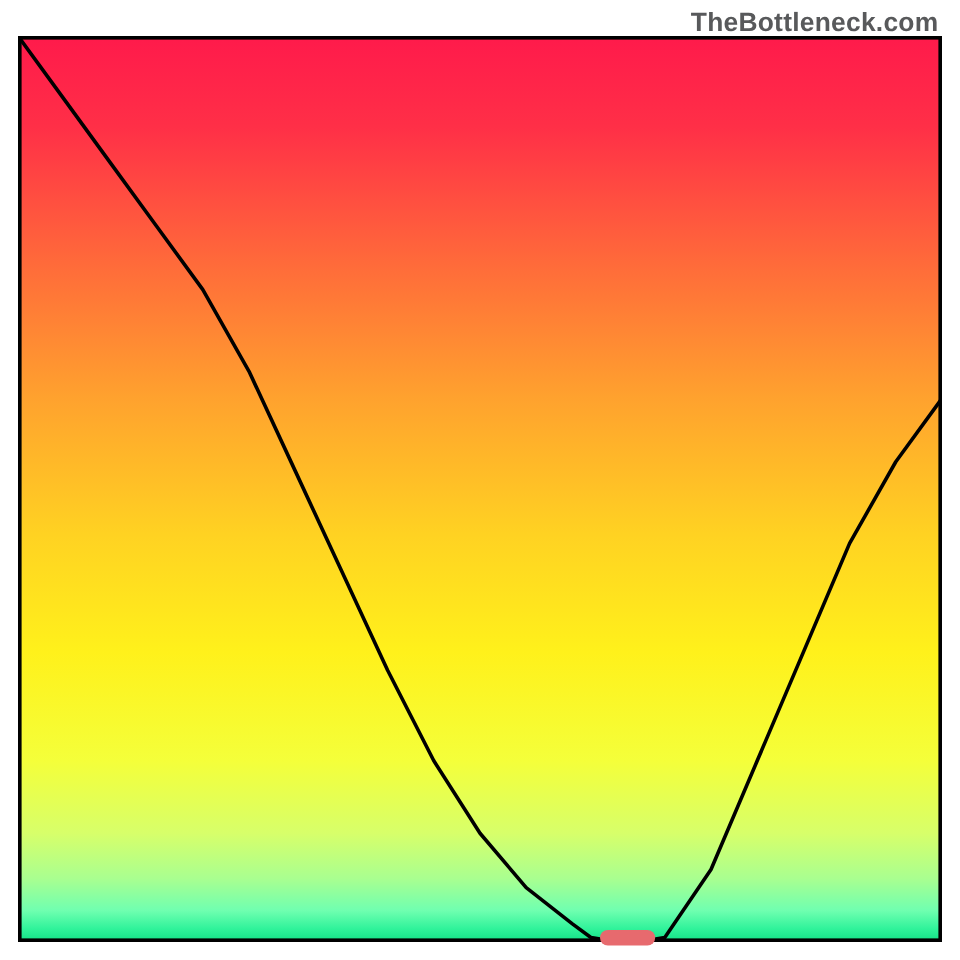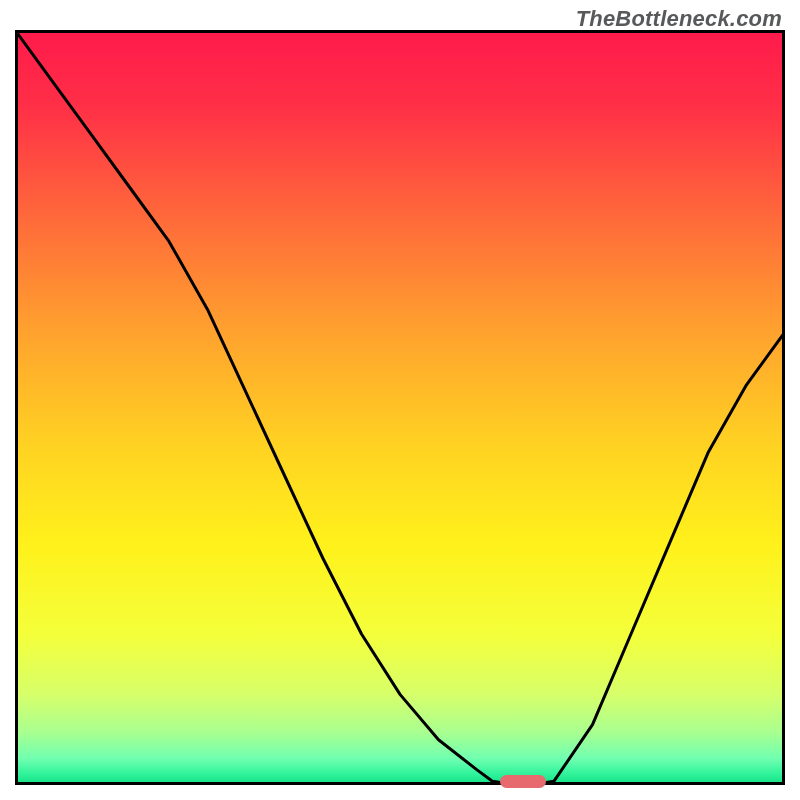--- a/index.html
+++ b/index.html
@@ -24,21 +24,20 @@
     background: #000;
   }
   .watermark {
     position: absolute;
     top: 6px;
     right: 18px;
     font-size: 22px;
     font-weight: 600;
     color: #58595b;
     letter-spacing: 0.2px;
-    font-style: italic;
   }
   svg.chart {
     position: absolute;
     left: 15px;
     top: 30px;
     width: 770px;
     height: 755px;
   }
   .marker {
     position: absolute;

